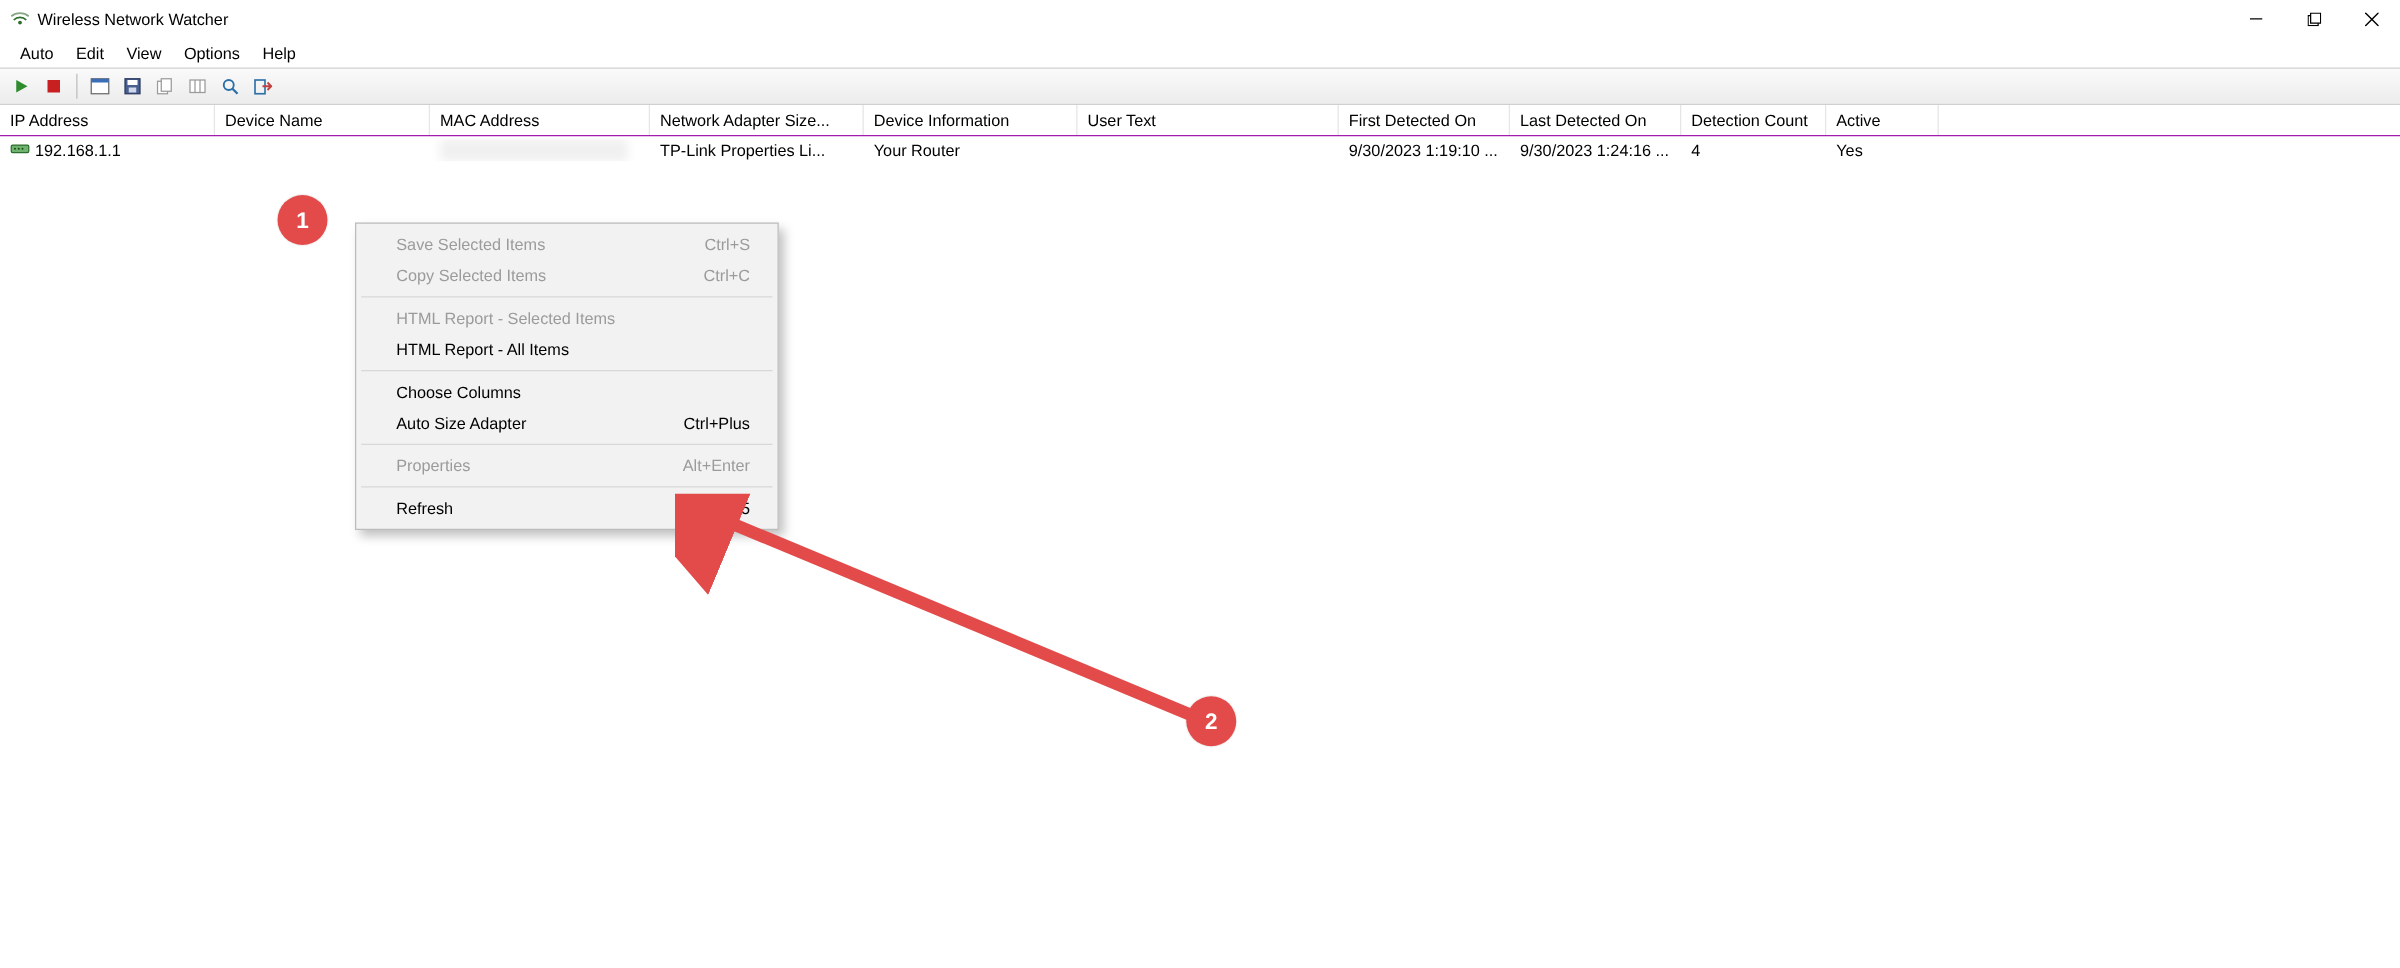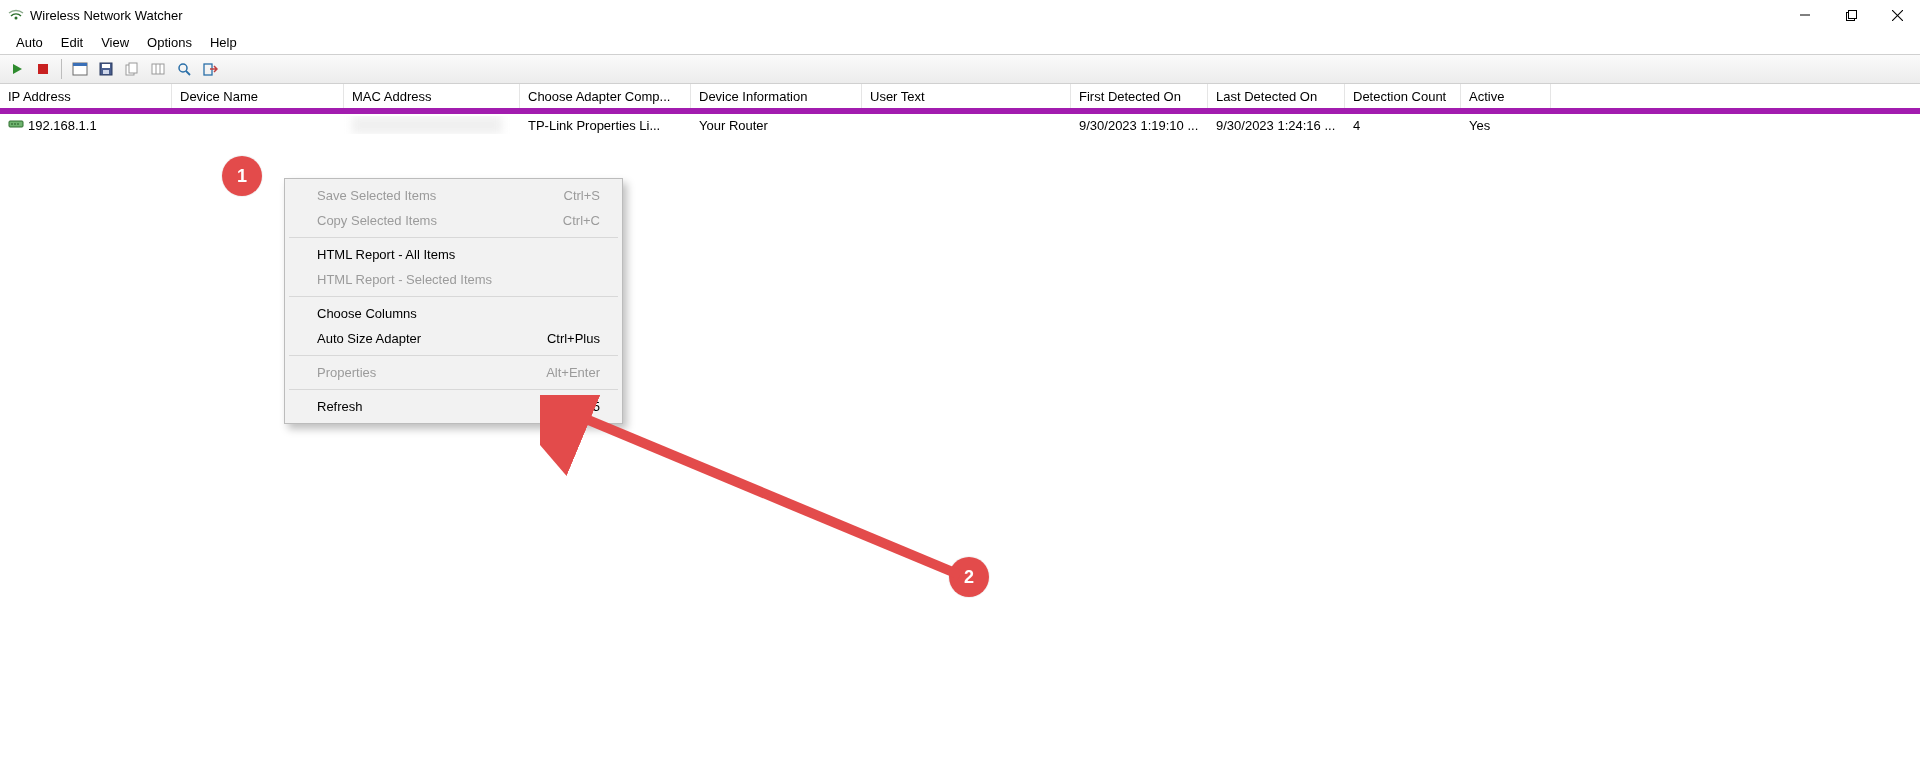--- a/index.html
+++ b/index.html
@@ -11,21 +11,21 @@
   .win-controls{display:flex;height:30px;}
   .win-btn{width:46px;height:30px;display:flex;align-items:center;justify-content:center;}
   
   .menubar{height:24px;display:flex;align-items:center;padding-left:8px;gap:2px;font-size:13px;}
   .menu-item{padding:3px 8px;}
   
   .toolbar{height:28px;border-top:1px solid #d0d0d0;border-bottom:1px solid #d0d0d0;background:linear-gradient(#fafafa,#ececec);display:flex;align-items:center;padding:0 6px;gap:4px;}
   .tb-sep{width:1px;height:20px;background:#bdbdbd;margin:0 3px;}
   .tb-btn{width:22px;height:22px;display:flex;align-items:center;justify-content:center;}
   
-  .headers{height:24px;background:#fff;border-bottom:6px solid #a21caf;display:flex;font-size:13px;}
+  .headers{height:24px;background:#fff;border-bottom:1px solid #a21caf;display:flex;font-size:13px;}
   .hcell{display:flex;align-items:center;padding:0 8px;border-right:1px solid #e5e5e5;box-sizing:border-box;white-space:nowrap;overflow:hidden;text-overflow:ellipsis;}
   
   .rows{}
   .row{height:22px;display:flex;align-items:center;font-size:13px;}
   .rcell{padding:0 8px;box-sizing:border-box;white-space:nowrap;overflow:hidden;text-overflow:ellipsis;display:flex;align-items:center;gap:4px;}
   
   .c0{width:172px;}
   .c1{width:172px;}
   .c2{width:176px;}
   .c3{width:171px;}
@@ -138,21 +138,21 @@
         <rect x="1" y="2" width="8" height="11" fill="none" stroke="#2a6fa8" stroke-width="1.3"></rect>
         <path d="M7 7h7M11 4l3 3-3 3" fill="none" stroke="#c04040" stroke-width="1.5"></path>
       </svg>
     </div>
 </div>
 
 <div class="headers">
   <div class="hcell c0">IP Address</div>
   <div class="hcell c1">Device Name</div>
   <div class="hcell c2">MAC Address</div>
-  <div class="hcell c3">Choose Adapter Comp...</div>
+  <div class="hcell c3">Network Adapter Size...</div>
   <div class="hcell c4">Device Information</div>
   <div class="hcell c5">User Text</div>
   <div class="hcell c6">First Detected On</div>
   <div class="hcell c7">Last Detected On</div>
   <div class="hcell c8">Detection Count</div>
   <div class="hcell c9">Active</div>
 </div>
 
 <div class="rows">
   <div class="row">
@@ -182,26 +182,26 @@
 <div class="context-menu">
   <div class="cm-item disabled">
     <span>Save Selected Items</span>
     <span>Ctrl+S</span>
   </div>
   <div class="cm-item disabled">
     <span>Copy Selected Items</span>
     <span>Ctrl+C</span>
   </div>
   <div class="cm-sep"></div>
+  <div class="cm-item disabled">
+    <span>HTML Report - Selected Items</span>
+    <span></span>
+  </div>
   <div class="cm-item">
     <span>HTML Report - All Items</span>
-    <span></span>
-  </div>
-  <div class="cm-item disabled">
-    <span>HTML Report - Selected Items</span>
     <span></span>
   </div>
   <div class="cm-sep"></div>
   <div class="cm-item">
     <span>Choose Columns</span>
     <span></span>
   </div>
   <div class="cm-item">
     <span>Auto Size Adapter</span>
     <span>Ctrl+Plus</span>

